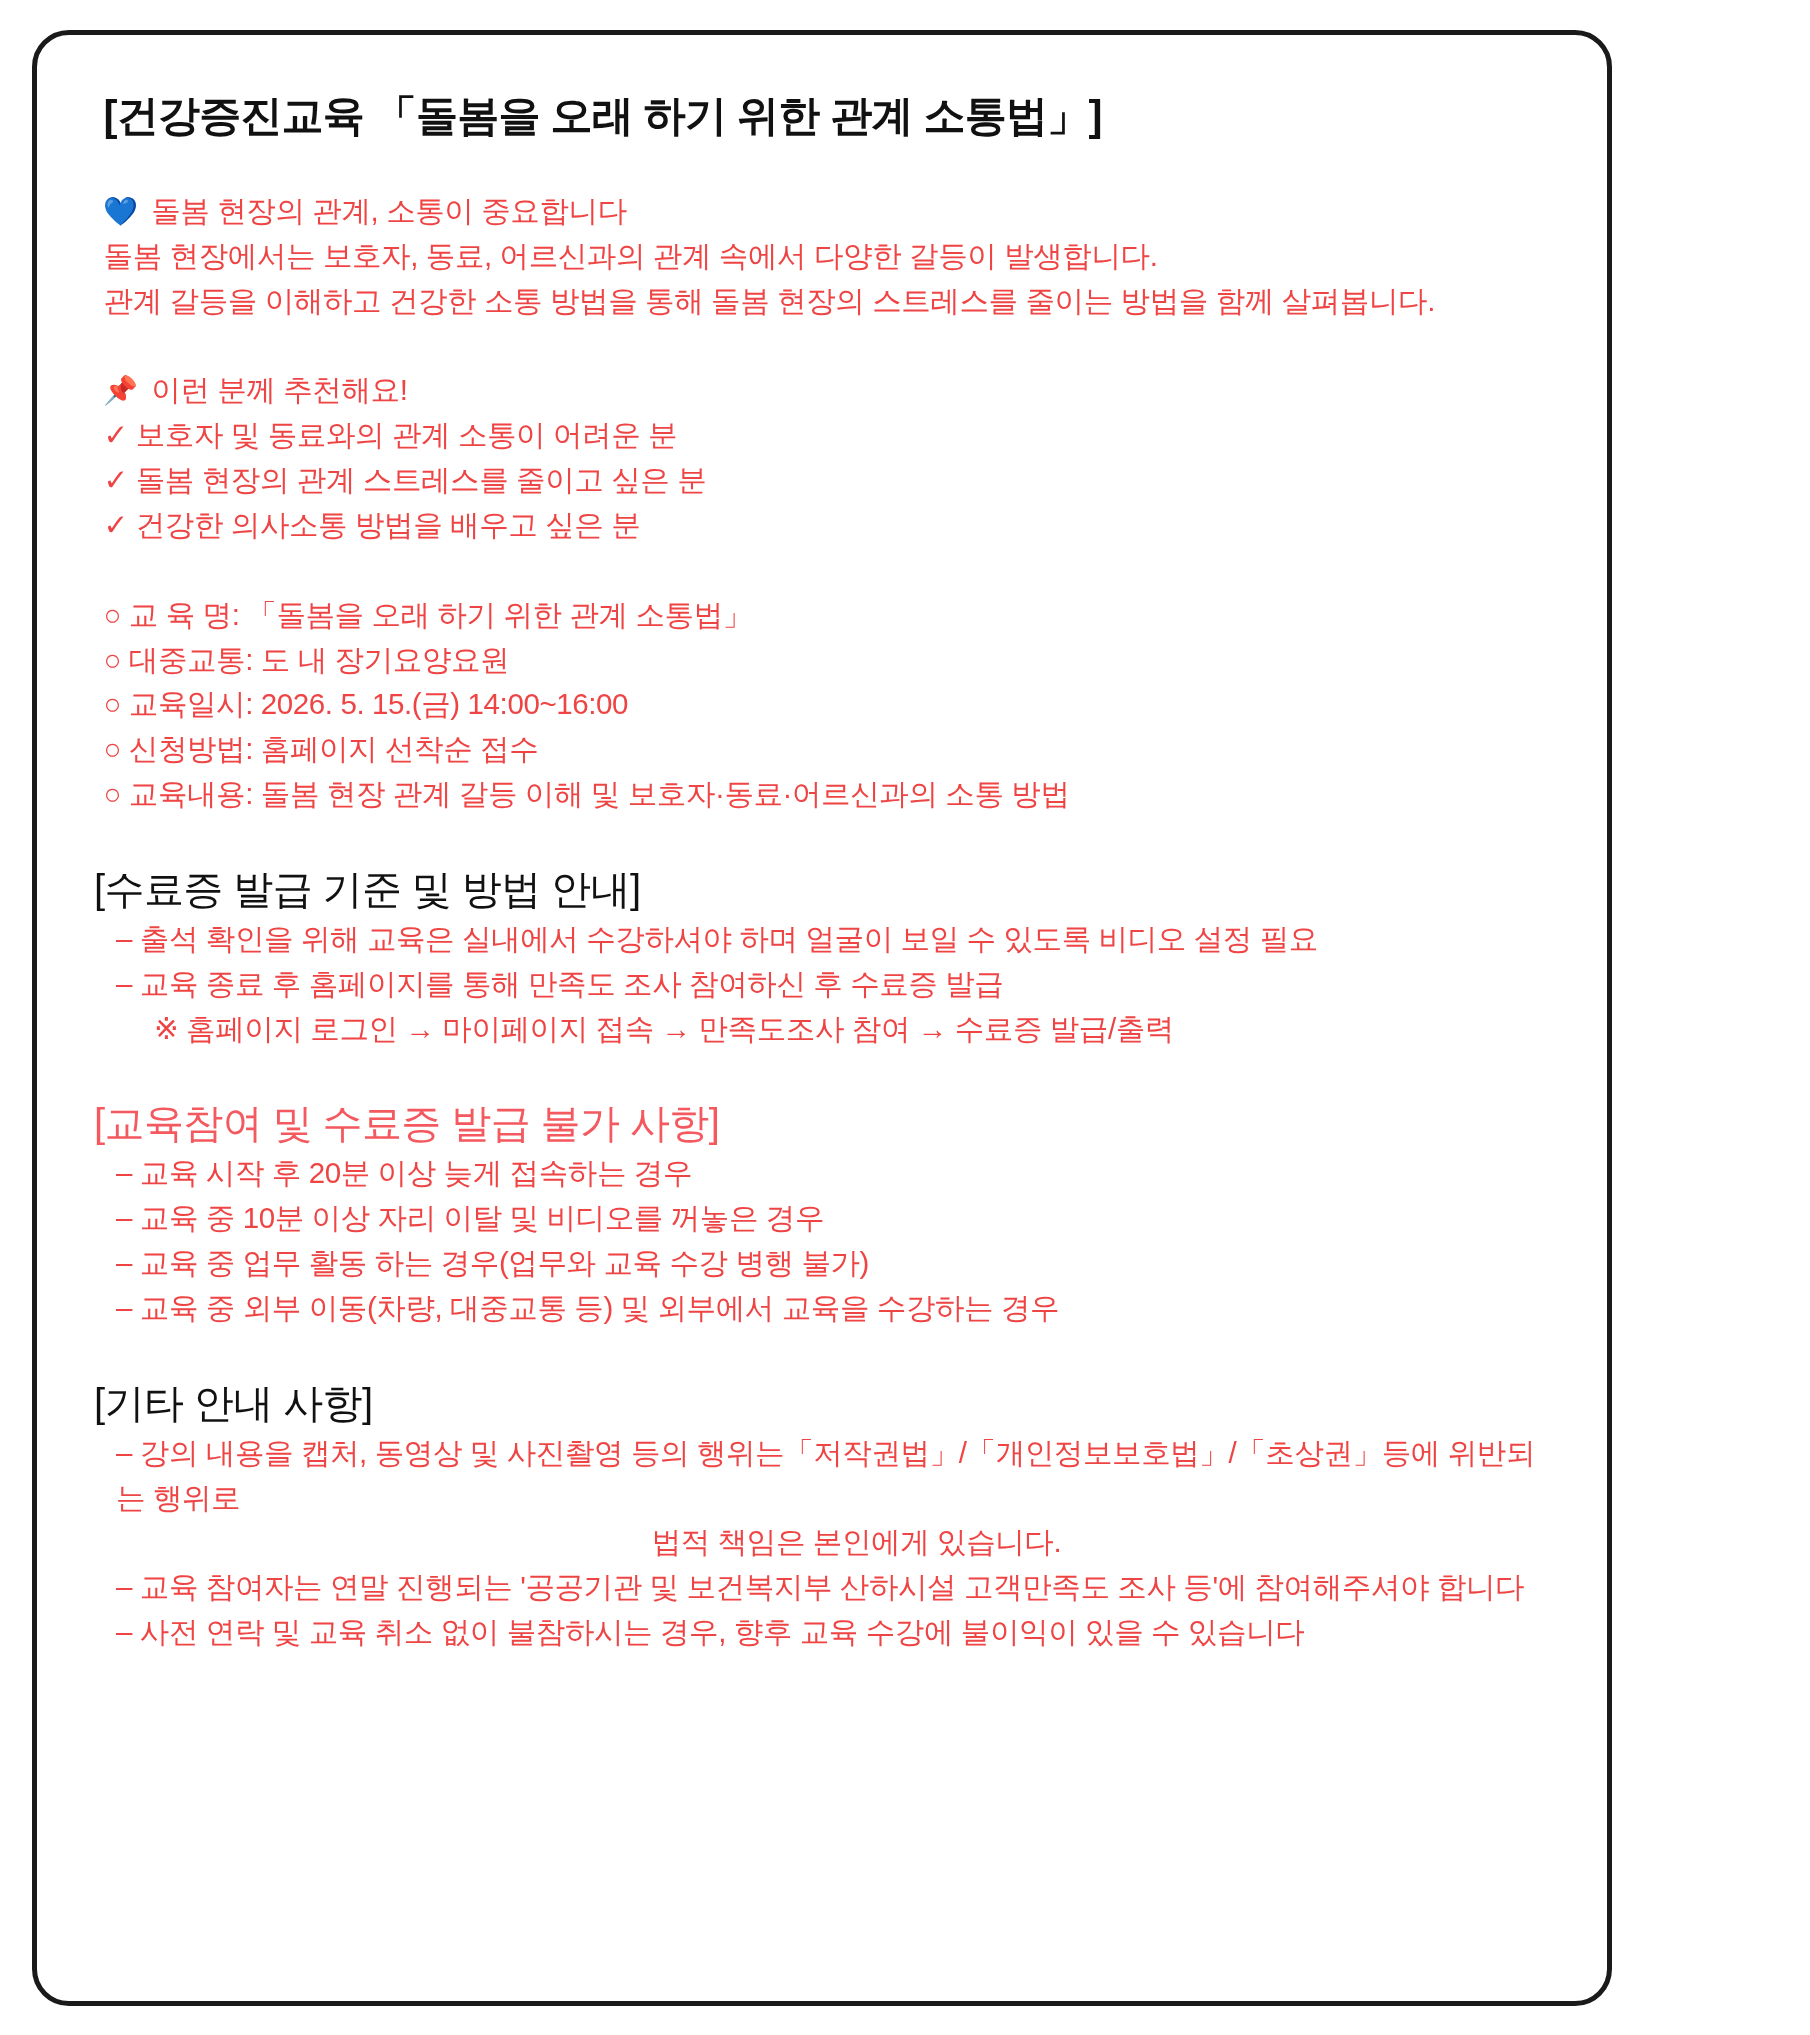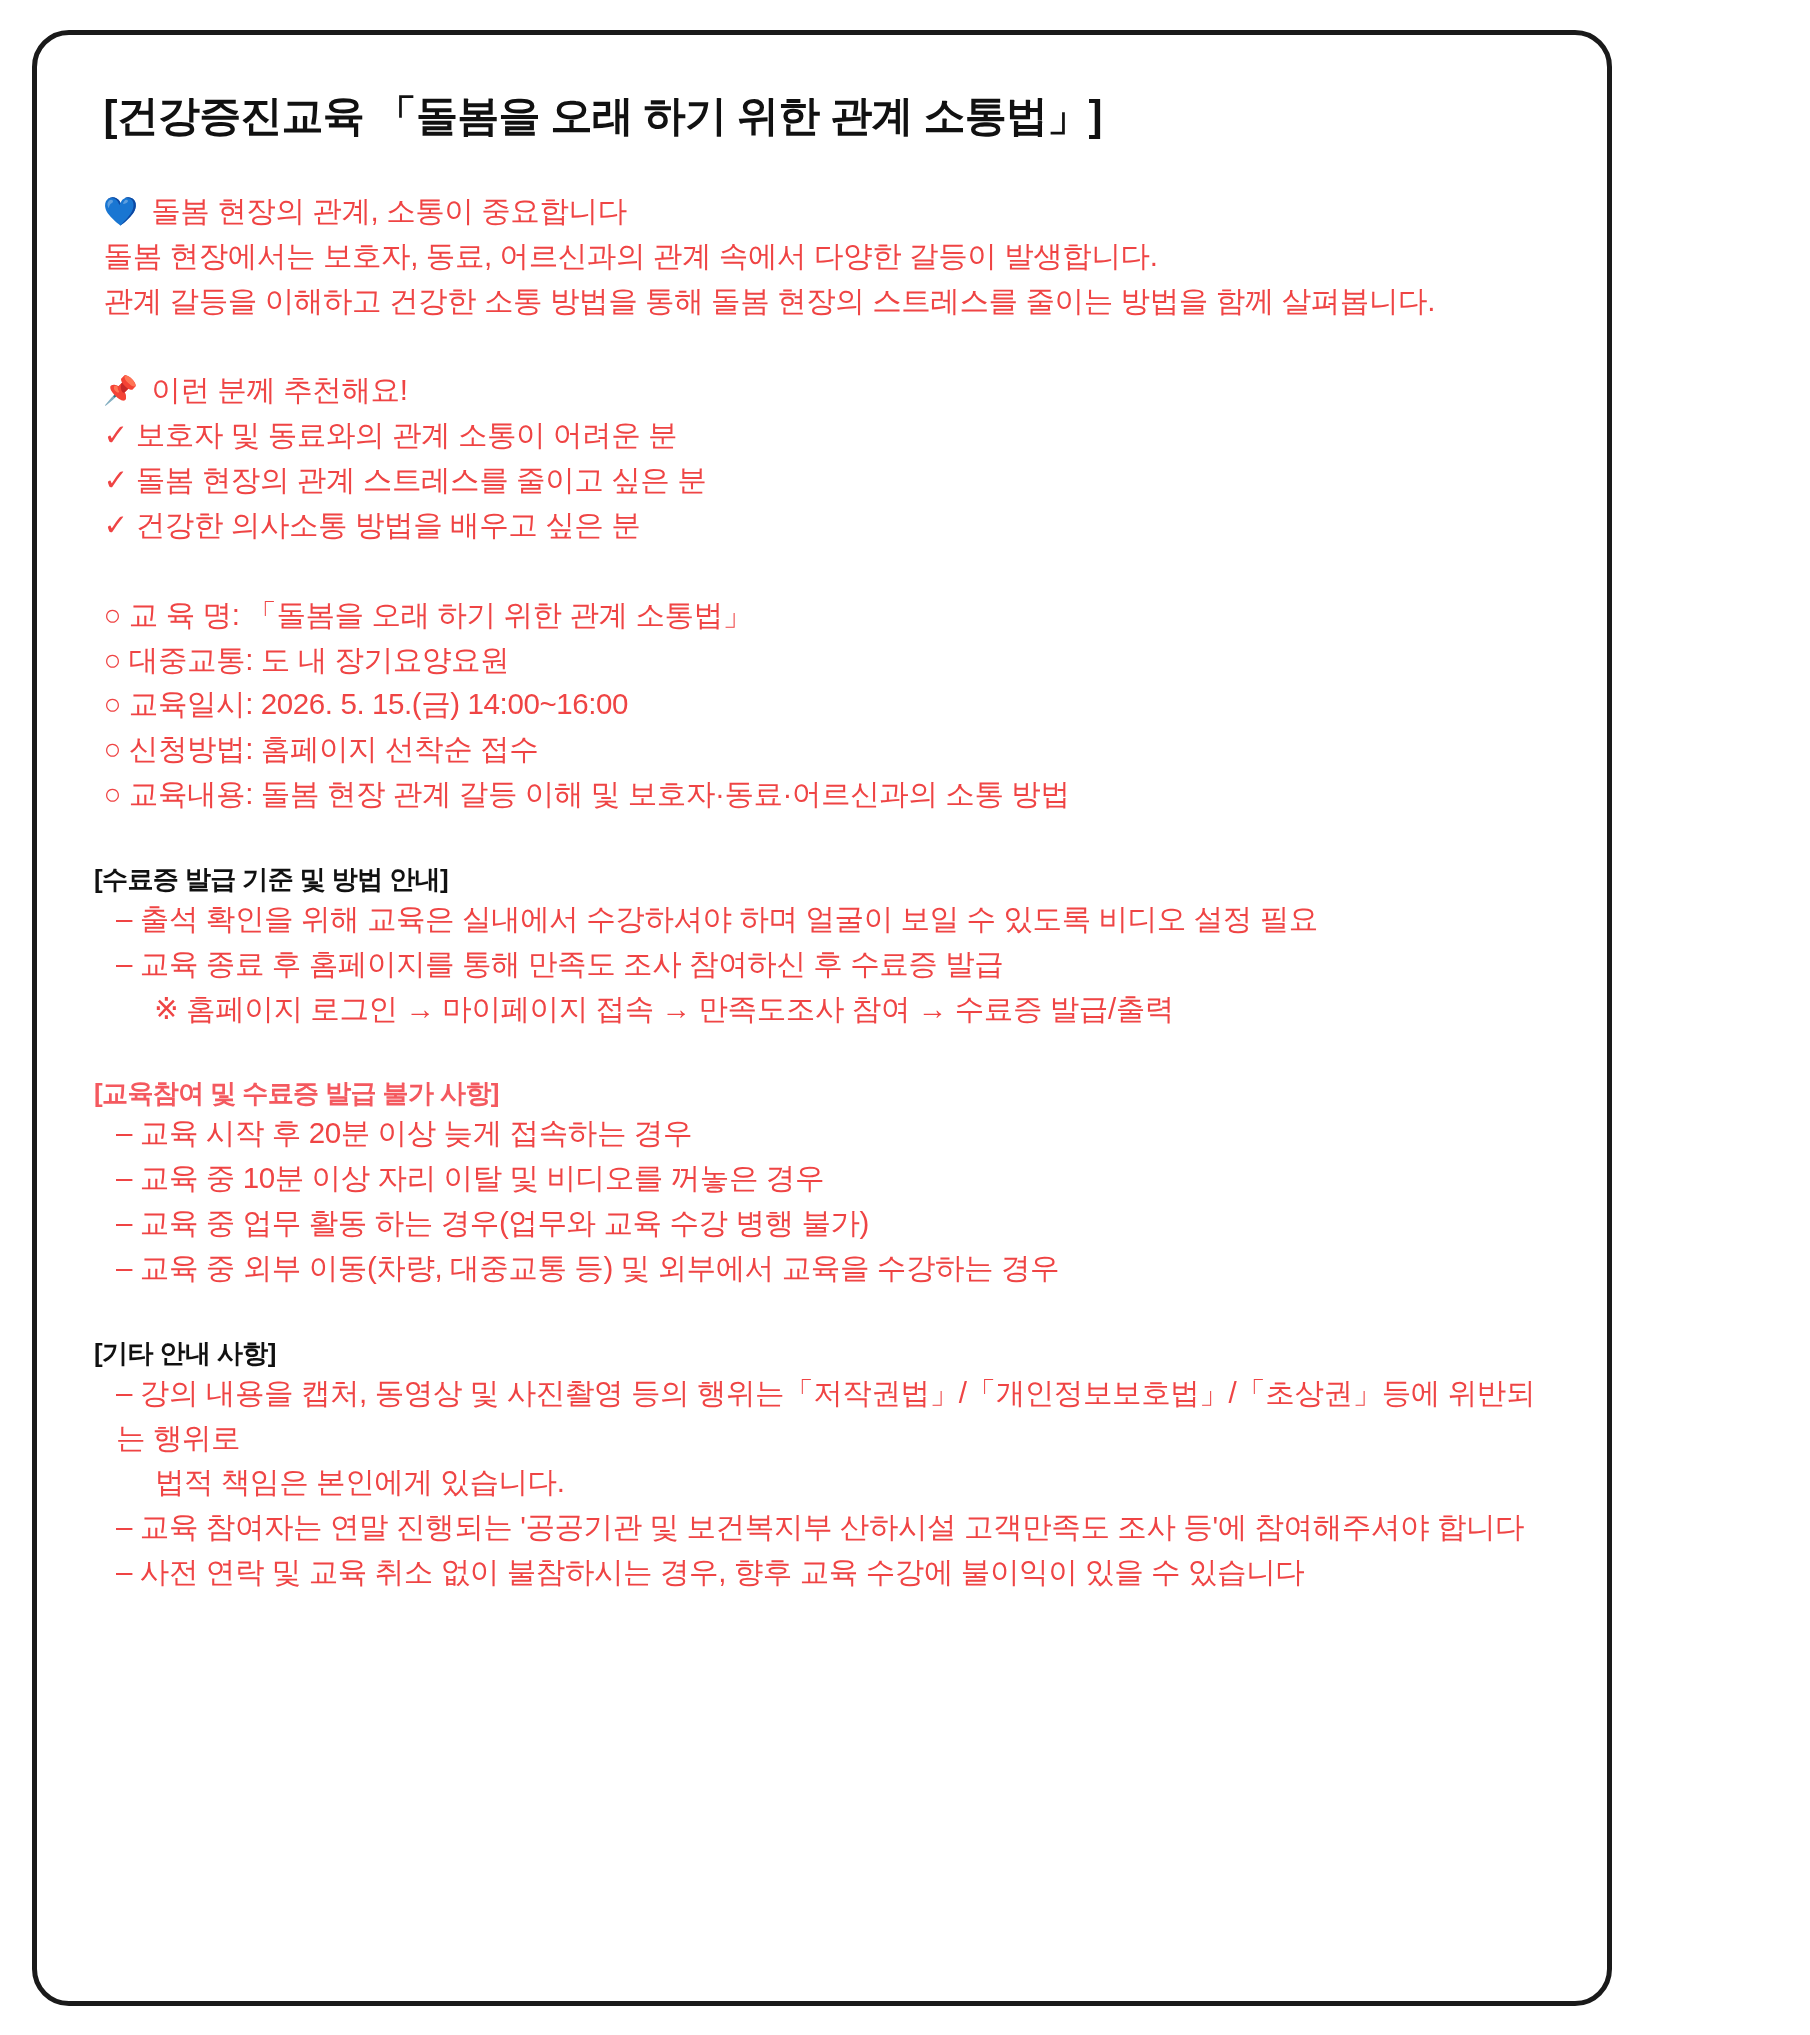--- a/index.html
+++ b/index.html
@@ -40,24 +40,24 @@
   .line {
     font-size: 29.5px;
     line-height: 1.52;
     color: #ef4444;
     letter-spacing: -0.4px;
     white-space: pre-wrap;
   }
   .indent-1 { margin-left: 17.6px; }
   .indent-2 { margin-left: 30px; }
   .indent-3 { margin-left: 68px; }
-  .indent-4 { margin-left: 69px; }
+  .indent-4 { margin-left: 69px; text-align: center; }
   .heading {
-    font-size: 26px;
-    font-weight: bold;
+    font-size: 40px;
+    font-weight: normal;
     letter-spacing: -0.6px;
     margin-left: 8px;
   }
   .heading.warn {
     color: #f4595f;
   }
   .emoji-line {
     display: flex;
     align-items: baseline;
     gap: 12.8px;

